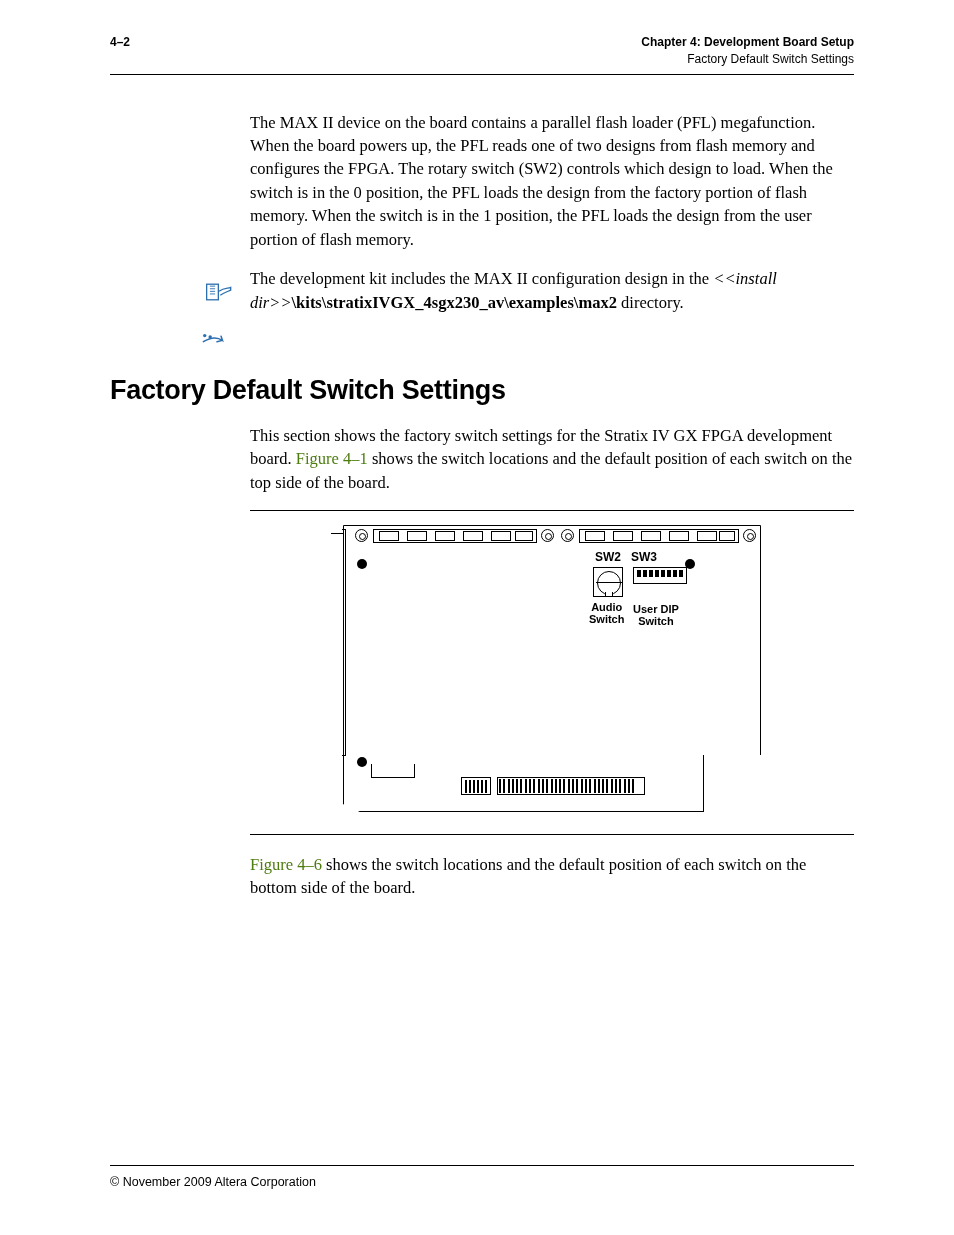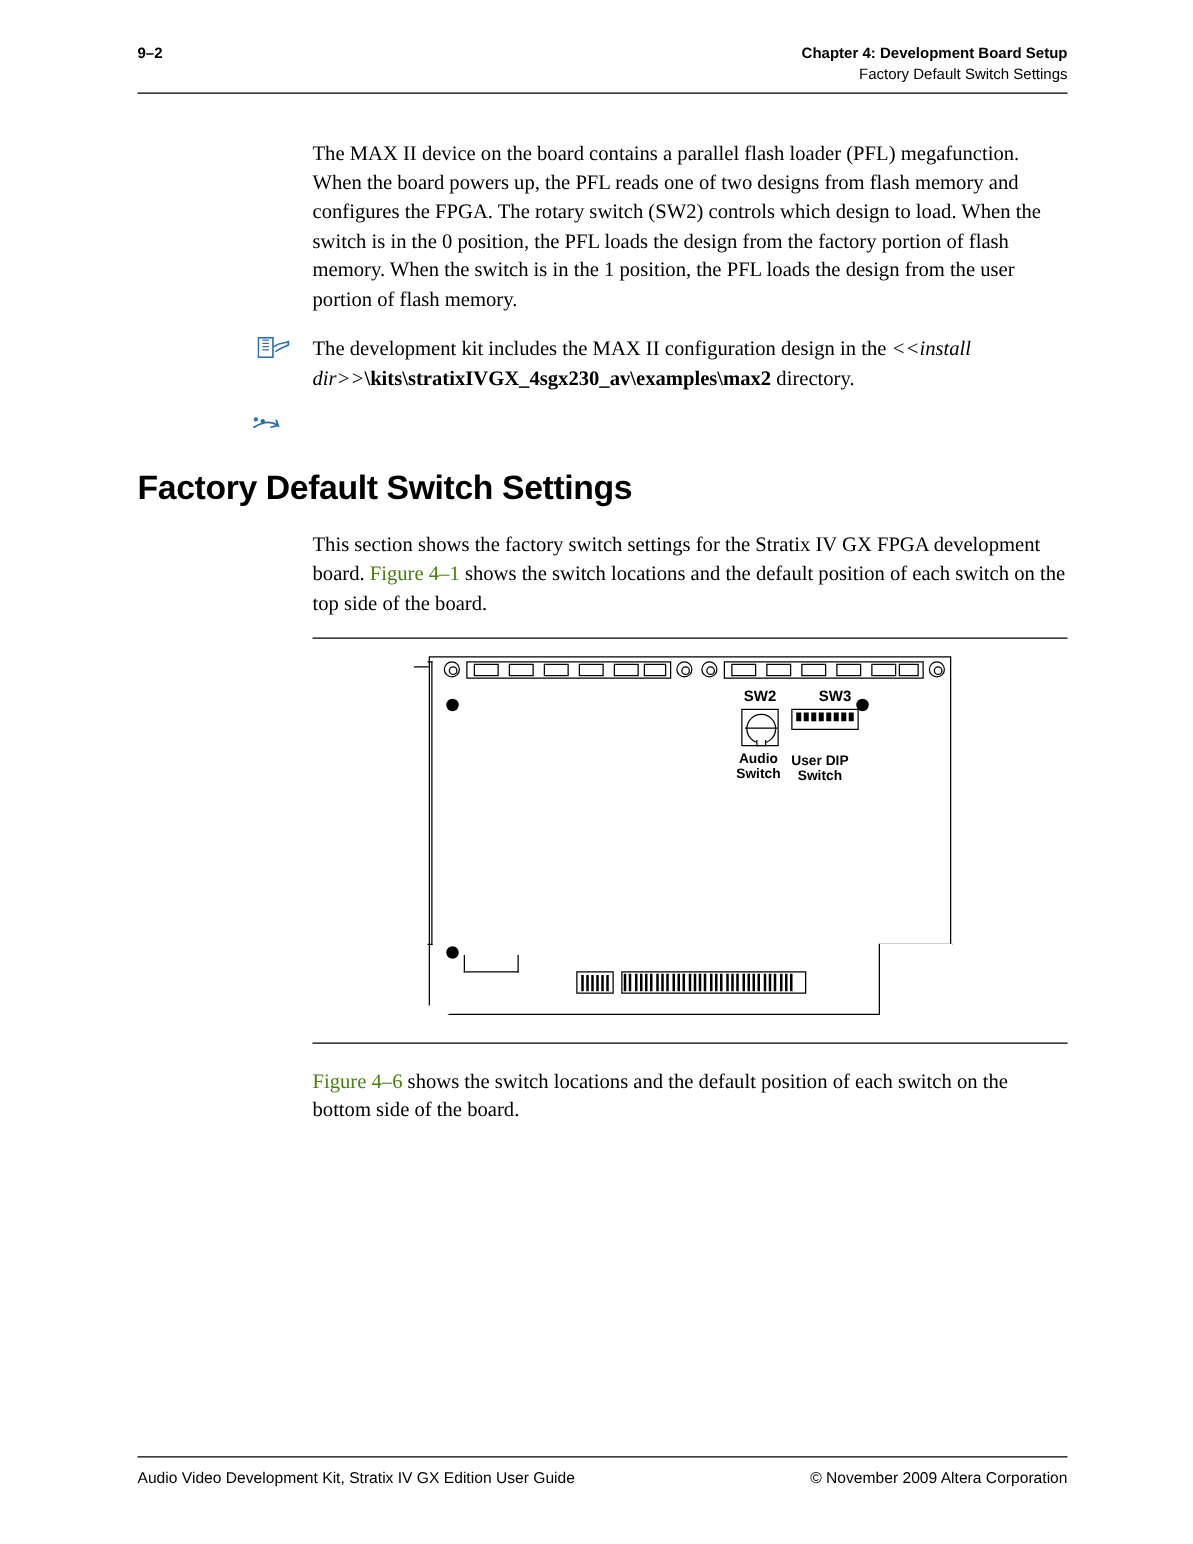--- a/index.html
+++ b/index.html
@@ -39,21 +39,21 @@
   }
   .body-p {
     margin-left: 140px;
     margin-right: 0;
     margin-bottom: 16px;
     font-size: 16.5px;
     line-height: 1.42;
   }
   .note-row {
     display: flex;
-    align-items: flex-start;
+    align-items: center;
     margin-bottom: 16px;
   }
   .note-icon {
     width: 140px;
     flex: 0 0 140px;
     display: flex;
     justify-content: flex-end;
     padding-right: 18px;
     padding-top: 2px;
   }
@@ -150,21 +150,21 @@
   }
 
   .hand-icon { width:26px; height:18px; }
   .arrow-icon { width:30px; height:14px; }
 </style>
 </head>
 <body>
 
 <div class="page">
   <div class="header">
-    <div class="page-num">9–2</div>
+    <div class="page-num">4–2</div>
     <div class="right">
       <div class="chapter">Chapter 4:  Development Board Setup</div>
       <div class="section-crumb">Factory Default Switch Settings</div>
     </div>
   </div>
 
   <div class="content">
     <p class="body-p">The MAX II device on the board contains a parallel flash loader (PFL) megafunction. When the board powers up, the PFL reads one of two designs from flash memory and configures the FPGA. The rotary switch (SW2) controls which design to load. When the switch is in the 0 position, the PFL loads the design from the factory portion of flash memory. When the switch is in the 1 position, the PFL loads the design from the user portion of flash memory.</p>
 
     <div class="note-row">
@@ -231,21 +231,21 @@
         <div class="sw-label" style="left:252px; top:32px;">SW2</div>
         <div class="rotary-box" style="left:250px; top:48px;">
           <div class="rotary" style="left:3px; top:3px;"></div>
           <div class="rotary-notch"></div>
         </div>
         <div class="sw-label" style="left:246px; top:82px; font-size:11px;">
           <div>Audio</div>
           <div>Switch</div>
         </div>
 
-        <div class="sw-label" style="left:312px; top:32px;">SW3</div>
+        <div class="sw-label" style="left:288px; top:32px;">SW3</div>
         <div class="dip" style="left:290px; top:48px;">
           <div class="pin" style="left:3px;"></div>
             <div class="pin" style="left:9px;"></div>
           <div class="pin" style="left:15px;"></div>
             <div class="pin" style="left:21px;"></div>
           <div class="pin" style="left:27px;"></div>
             <div class="pin" style="left:33px;"></div>
           <div class="pin" style="left:39px;"></div>
             <div class="pin" style="left:45px;"></div>
         </div>
@@ -310,15 +310,14 @@
       </div>
     </div>
 
     <p class="body-p">
       <a class="link-plain">Figure 4–6</a><span> shows the switch locations and the default position of each switch on the bottom side of the board.</span>
     </p>
   </div>
 </div>
 
 <div class="footer">
-  <span>Audio Video Development Kit, Stratix IV GX Edition User Guide</span>
   <span>© November 2009   Altera Corporation</span>
 </div>
 
 </body></html>

